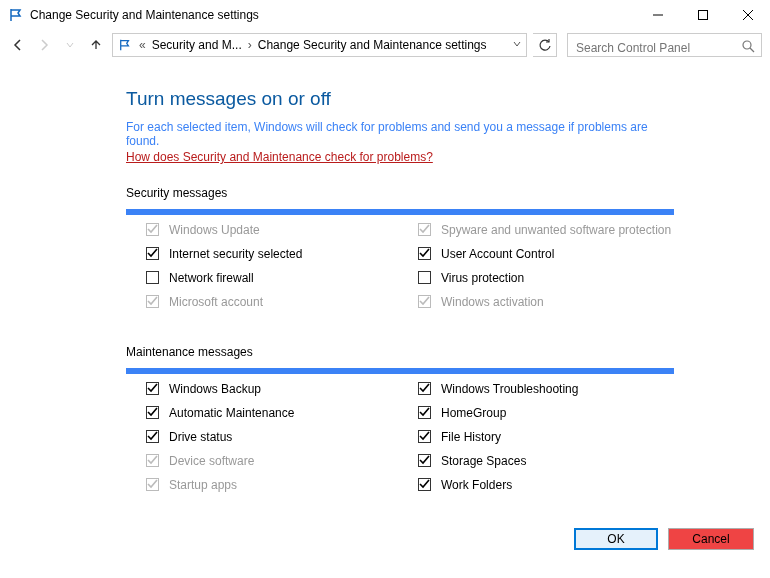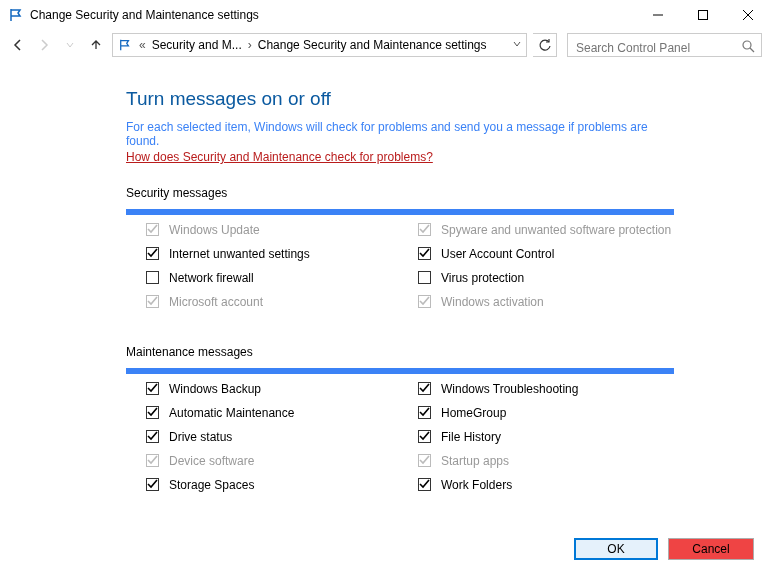--- a/index.html
+++ b/index.html
@@ -121,21 +121,21 @@
     border: 1px solid #333;
     display: inline-flex; align-items:center; justify-content:center;
     background:#fff;
     flex-shrink:0;
   }
   .cb.disabled { border-color:#bbb; }
   .cb svg { display:block; }
   .opt.disabled { color:#999; }
   .footer {
     position:absolute;
-    bottom: 18px;
+    bottom: 28px;
     right: 16px;
     display:flex;
     gap:10px;
   }
   .btn {
     min-width: 86px;
     height: 22px;
     border: 1px solid #adadad;
     background: #ef4444;
     font-size: 12px;
@@ -256,21 +256,21 @@
           </svg>
         </span>
         <span>Spyware and unwanted software protection</span>
       </div>
       <div class="opt">
         <span class="cb">
           <svg width="11" height="11">
             <path d="M1 5 L4 8 L10 1" fill="none" stroke="#000" stroke-width="1.6"></path>
           </svg>
         </span>
-        <span>Internet unwanted settings</span>
+        <span>Internet security selected</span>
       </div>
       <div class="opt">
         <span class="cb">
           <svg width="11" height="11">
             <path d="M1 5 L4 8 L10 1" fill="none" stroke="#000" stroke-width="1.6"></path>
           </svg>
         </span>
         <span>User Account Control</span>
       </div>
       <div class="opt">
@@ -350,35 +350,35 @@
         <span>File History</span>
       </div>
       <div class="opt disabled">
         <span class="cb disabled">
           <svg width="11" height="11">
             <path d="M1 5 L4 8 L10 1" fill="none" stroke="#bbb" stroke-width="1.6"></path>
           </svg>
         </span>
         <span>Device software</span>
       </div>
+      <div class="opt">
+        <span class="cb">
+          <svg width="11" height="11">
+            <path d="M1 5 L4 8 L10 1" fill="none" stroke="#000" stroke-width="1.6"></path>
+          </svg>
+        </span>
+        <span>Storage Spaces</span>
+      </div>
       <div class="opt disabled">
         <span class="cb disabled">
           <svg width="11" height="11">
             <path d="M1 5 L4 8 L10 1" fill="none" stroke="#bbb" stroke-width="1.6"></path>
           </svg>
         </span>
         <span>Startup apps</span>
-      </div>
-      <div class="opt">
-        <span class="cb">
-          <svg width="11" height="11">
-            <path d="M1 5 L4 8 L10 1" fill="none" stroke="#000" stroke-width="1.6"></path>
-          </svg>
-        </span>
-        <span>Storage Spaces</span>
       </div>
       <div class="opt">
         <span class="cb">
           <svg width="11" height="11">
             <path d="M1 5 L4 8 L10 1" fill="none" stroke="#000" stroke-width="1.6"></path>
           </svg>
         </span>
         <span>Work Folders</span>
       </div>
     </div>

